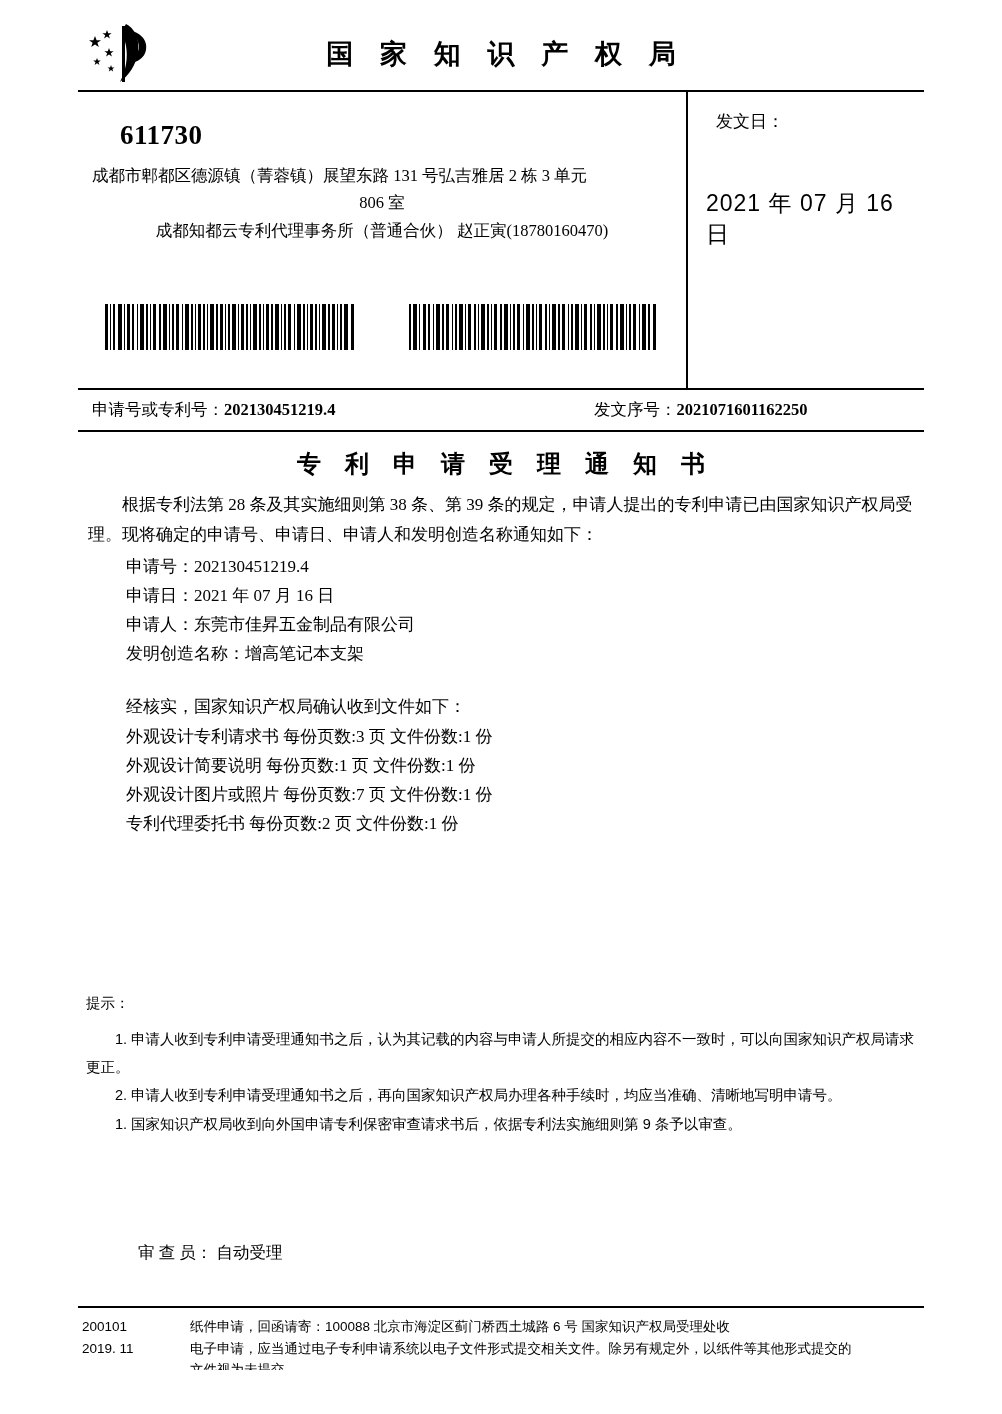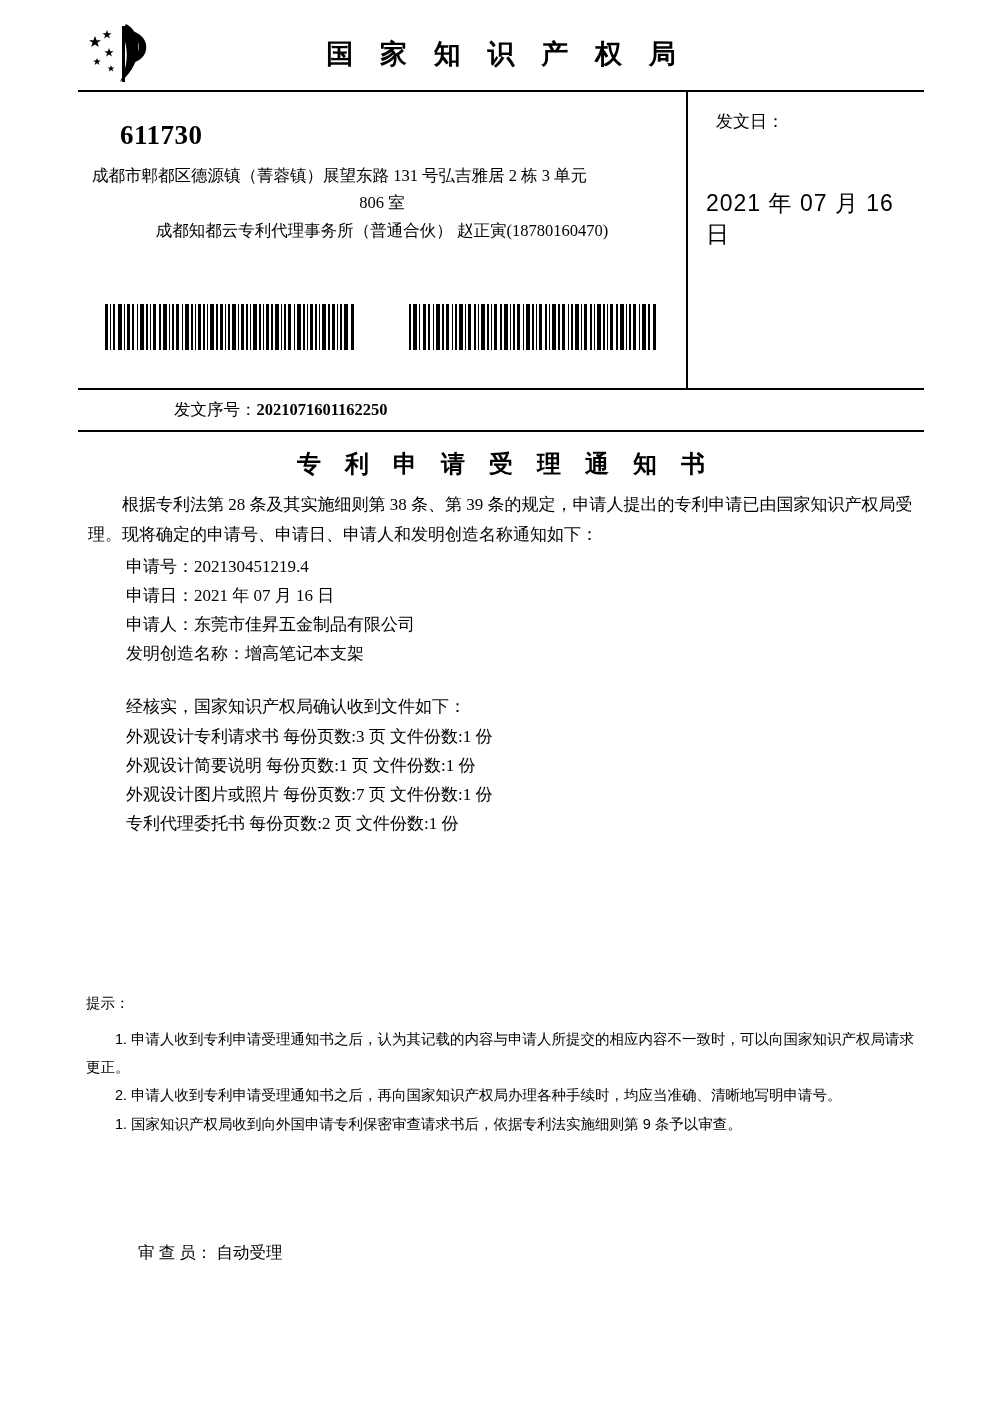--- a/index.html
+++ b/index.html
@@ -349,20 +349,23 @@
         </div>
       </div>
 
       <div class="addr-right">
         <div class="fw-label">发文日：</div>
         <div class="fw-date">2021 年 07 月 16 日</div>
       </div>
     </div>
 
     <div class="num-row">
+      <div class="num-cell-1">
+        <span class="num-label">申请号或专利号：</span><span class="num-val">202130451219.4</span>
+      </div>
       <div class="num-cell-2">
         <span class="num-label">发文序号：</span><span class="num-val">2021071601162250</span>
       </div>
     </div>
 
     <div class="doc-title">专 利 申 请 受 理 通 知 书</div>
 
     <div class="body-text">
       <p class="para">根据专利法第 28 条及其实施细则第 38 条、第 39 条的规定，申请人提出的专利申请已由国家知识产权局受理。现将确定的申请号、申请日、申请人和发明创造名称通知如下：</p>
       <div class="kv-list">
@@ -390,15 +393,26 @@
       <div class="tips-item">1. 国家知识产权局收到向外国申请专利保密审查请求书后，依据专利法实施细则第 9 条予以审查。</div>
     </div>
 
     <div class="sig-row">
       <div class="sig-left">
         <span>审 查 员：</span>
         <span>自动受理</span>
       </div>
     </div>
 
+    <div class="footer">
+      <div class="footer-codes">
+        <div>200101</div>
+        <div>2019. 11</div>
+      </div>
+      <div class="footer-text">
+        <div>纸件申请，回函请寄：100088 北京市海淀区蓟门桥西土城路 6 号  国家知识产权局受理处收</div>
+        <div>电子申请，应当通过电子专利申请系统以电子文件形式提交相关文件。除另有规定外，以纸件等其他形式提交的</div>
+        <div>文件视为未提交。</div>
+      </div>
+    </div>
 
   </div>
 </div>
 
 </body></html>

